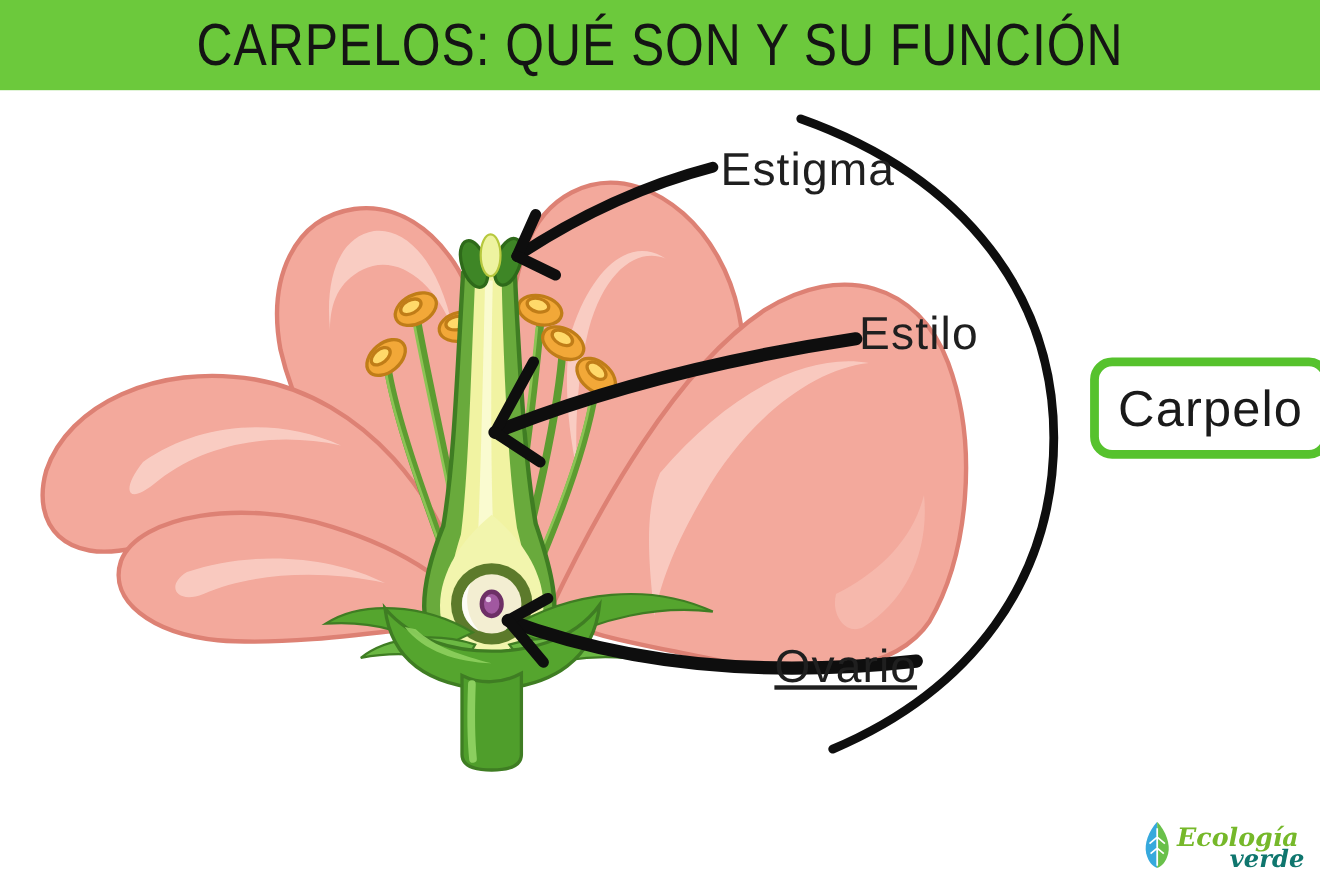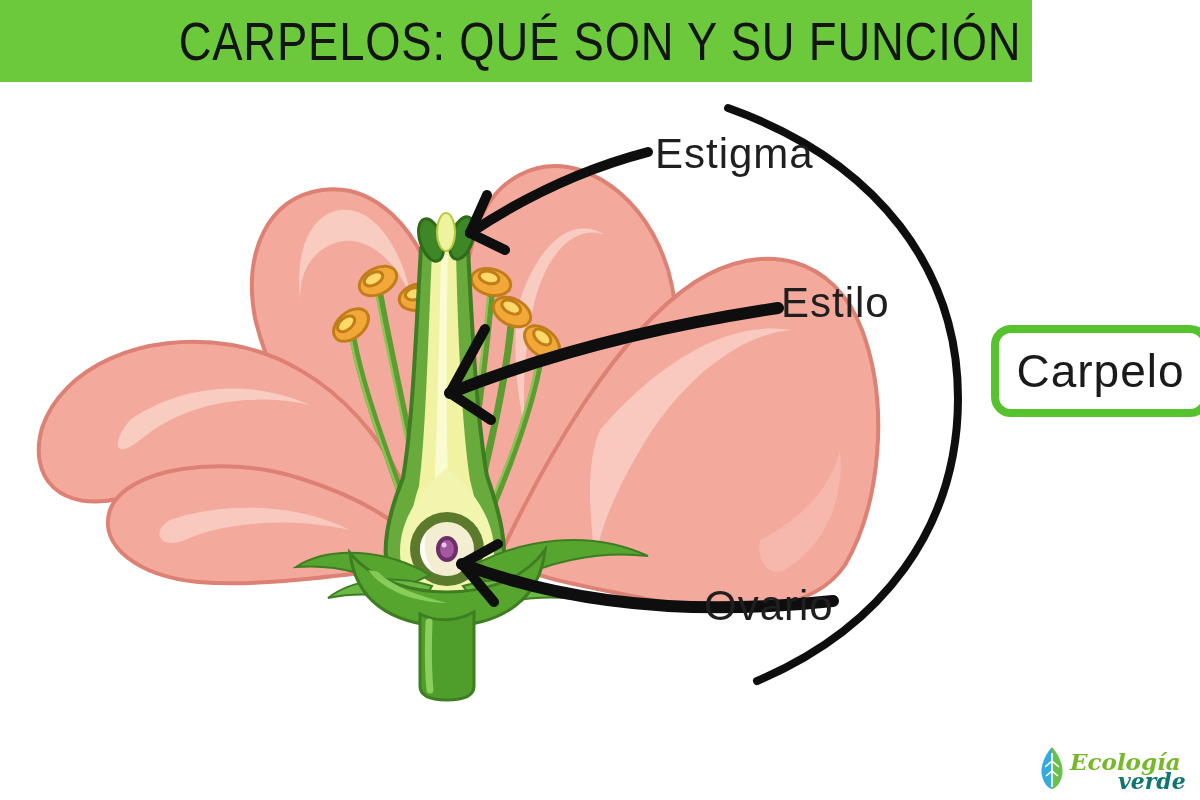--- a/index.html
+++ b/index.html
@@ -1,32 +1,32 @@
 <!DOCTYPE html>
 <html><head>
 <meta charset="utf-8">
 <style>
   html,body{margin:0;padding:0;background:#fff;width:1200px;height:800px;overflow:hidden;
     font-family:"Liberation Sans",sans-serif;}
   .stage{position:relative;width:1200px;height:800px;background:#ffffff;}
 
   
-  .title-bar{position:absolute;left:0;top:0;width:1032px;height:82px;background:#6cc93c;}
+  .title-bar{position:absolute;left:0;top:0;width:1200px;height:82px;background:#6cc93c;}
   .title-bar .title{width:1200px;height:82px;line-height:82px;text-align:center;
     font-size:54px;font-weight:400;color:#141414;letter-spacing:1px;
     transform:scaleX(.84);transform-origin:center;white-space:nowrap;}
 
   
   svg.art{position:absolute;left:0;top:0;width:1200px;height:800px;}
 
   
   .anno{position:absolute;color:#1f1f1f;font-size:42px;font-weight:400;letter-spacing:1px;white-space:nowrap;}
   .anno.estigma{left:655px;top:130px;}
   .anno.estilo{left:781px;top:279px;}
-  .anno.ovario{left:704px;top:582px;}
+  .anno.ovario{left:704px;top:582px;text-decoration:underline;}
 
   
   .carpelo-box{position:absolute;left:973px;top:325px;width:219px;height:92px;
     border:8px solid #56c22d;border-radius:20px;background:#ffffff;box-sizing:border-box;
     display:flex;align-items:center;justify-content:center;margin-left:18px;}
   .carpelo-box .txt{font-size:46px;color:#1a1a1a;letter-spacing:1px;}
 
   
   .logo{position:absolute;left:1038px;top:742px;width:155px;height:52px;}
   .logo .leaf{position:absolute;left:0;top:3px;}

